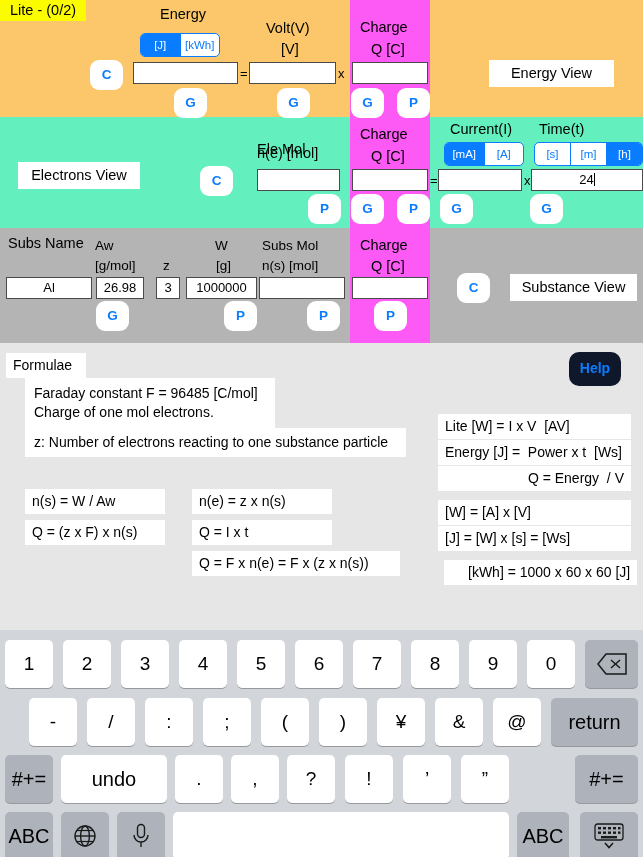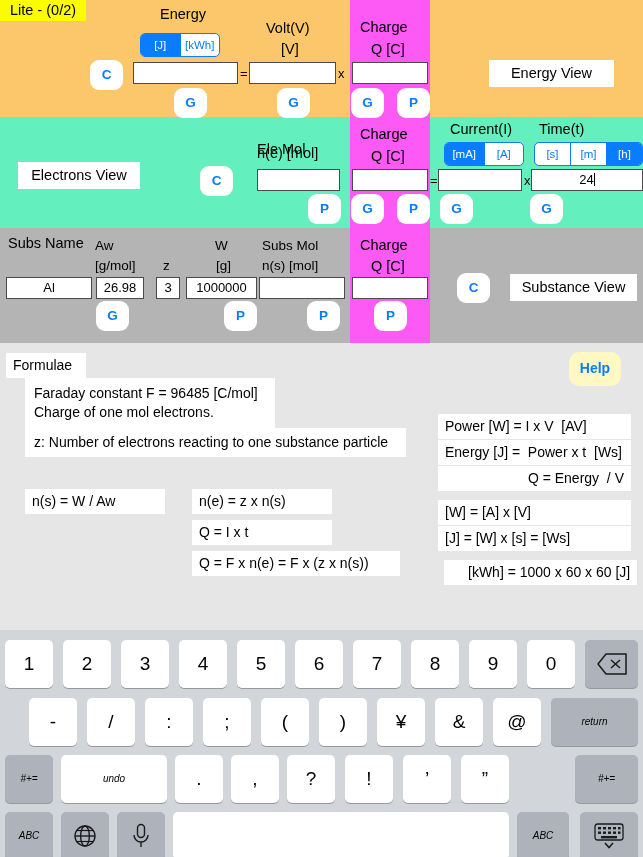--- a/index.html
+++ b/index.html
@@ -35,21 +35,21 @@
   .roundbtn {
     position: absolute; background: #fff; border-radius: 9px;
     color: #0a7cff; font-weight: bold; font-size: 13.5px;
     text-align: center; line-height: 30px; width: 33px; height: 30px;
   }
   .viewbtn {
     position: absolute; background: #fff; color: #000;
     font-size: 14.5px; text-align: center;
   }
   .helpbtn {
-    position: absolute; background: #fef9c3; border-radius: 10px;
+    position: absolute; background: #0f172a; border-radius: 10px;
     color: #0a7cff; font-weight: bold; font-size: 14px;
     text-align: center; line-height: 33px;
   }
   .eqsign { position: absolute; font-size: 13px; color: #000; }
 
   
   .seg {
     position: absolute; display: flex; border: 1px solid #0a7cff;
     border-radius: 5px; overflow: hidden; height: 24px; background: #fff;
   }
@@ -74,21 +74,21 @@
   .chip.multi { white-space: pre-line; }
 
   
   .kb { position: absolute; left: 0; top: 630px; width: 643px; height: 227px; background: #d2d5d9; }
   .key {
     position: absolute; background: #fff; border-radius: 5px;
     box-shadow: 0 1px 0 rgba(0,0,0,0.28);
     text-align: center; color: #000; font-size: 19px;
   }
   .key.gray { background: #aeb3bb; }
-  .key.sml { font-size: 10px; font-style: italic; }
+  .key.sml { font-size: 20px; }
   .kbsvg { display: block; margin: 0 auto; }
 </style>
 </head>
 <body>
 
 <div class="app">
 
   <div class="band sec-orange"></div>
   <div class="band sec-green"></div>
   <div class="band sec-gray"></div>
@@ -191,26 +191,27 @@
   <div class="viewbtn" style="left:510px;top:274px;width:127px;height:27px;line-height:27px;">Substance View</div>
 
   <div class="chip" style="left:6px;top:353px;width:80px;">Formulae</div>
   <div class="helpbtn" style="left:569px;top:352px;width:52px;height:34px;">Help</div>
 
   <div class="chip multi" style="left:25px;top:378px;width:250px;padding:6px 9px;">Faraday constant  F = 96485 [C/mol]
 Charge of one mol electrons.</div>
   <div class="chip" style="left:25px;top:428px;width:381px;padding:5px 9px;">z: Number of electrons reacting to one substance particle</div>
 
   <div class="chip" style="left:25px;top:489px;width:140px;">n(s) = W / Aw</div>
+  <div class="chip" style="left:25px;top:520px;width:140px;">Q = (z x F) x n(s)</div>
 
   <div class="chip" style="left:192px;top:489px;width:140px;">n(e) = z x n(s)</div>
   <div class="chip" style="left:192px;top:520px;width:140px;">Q = I x t</div>
   <div class="chip" style="left:192px;top:551px;width:208px;">Q = F x n(e) = F x (z x n(s))</div>
 
-  <div class="chip" style="left:438px;top:414px;width:193px;">Power [W] = I x V  [AV]</div>
+  <div class="chip" style="left:438px;top:414px;width:193px;">Lite [W] = I x V  [AV]</div>
   <div class="chip" style="left:438px;top:440px;width:193px;">Energy [J] =  Power x t  [Ws]</div>
   <div class="chip" style="left:438px;top:466px;width:193px;text-align:right;">Q = Energy  / V</div>
   <div class="chip" style="left:438px;top:500px;width:193px;">[W] = [A] x [V]</div>
   <div class="chip" style="left:438px;top:526px;width:193px;">[J] = [W] x [s] = [Ws]</div>
   <div class="chip" style="left:444px;top:560px;width:193px;padding-left:24px;">[kWh] = 1000 x 60 x 60 [J]</div>
 
   <div class="kb">
 
     <div class="key" style="left:5px;top:10px;width:48px;height:48px;line-height:48px;">1</div>
     <div class="key" style="left:63px;top:10px;width:48px;height:48px;line-height:48px;">2</div>

